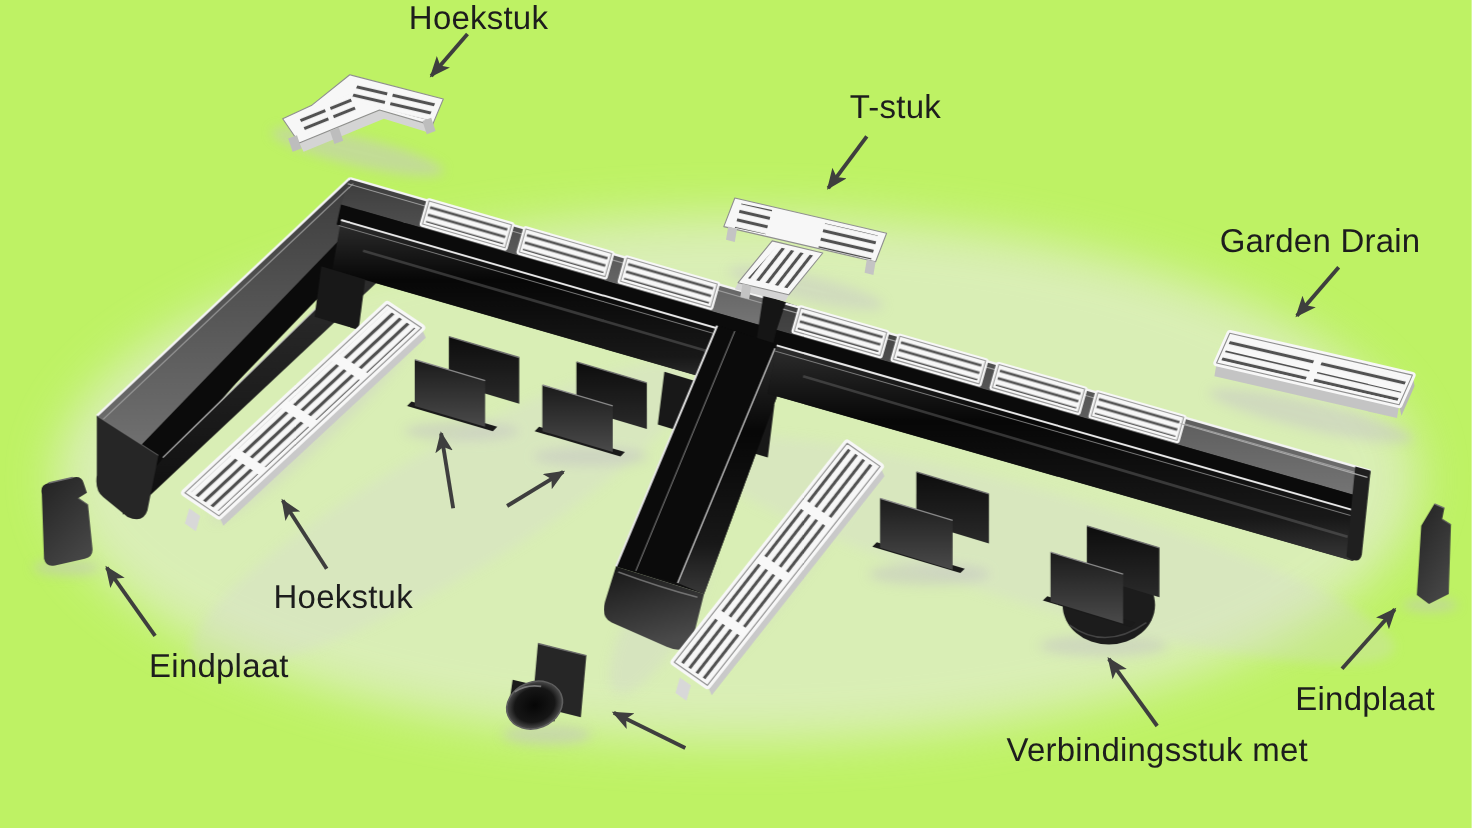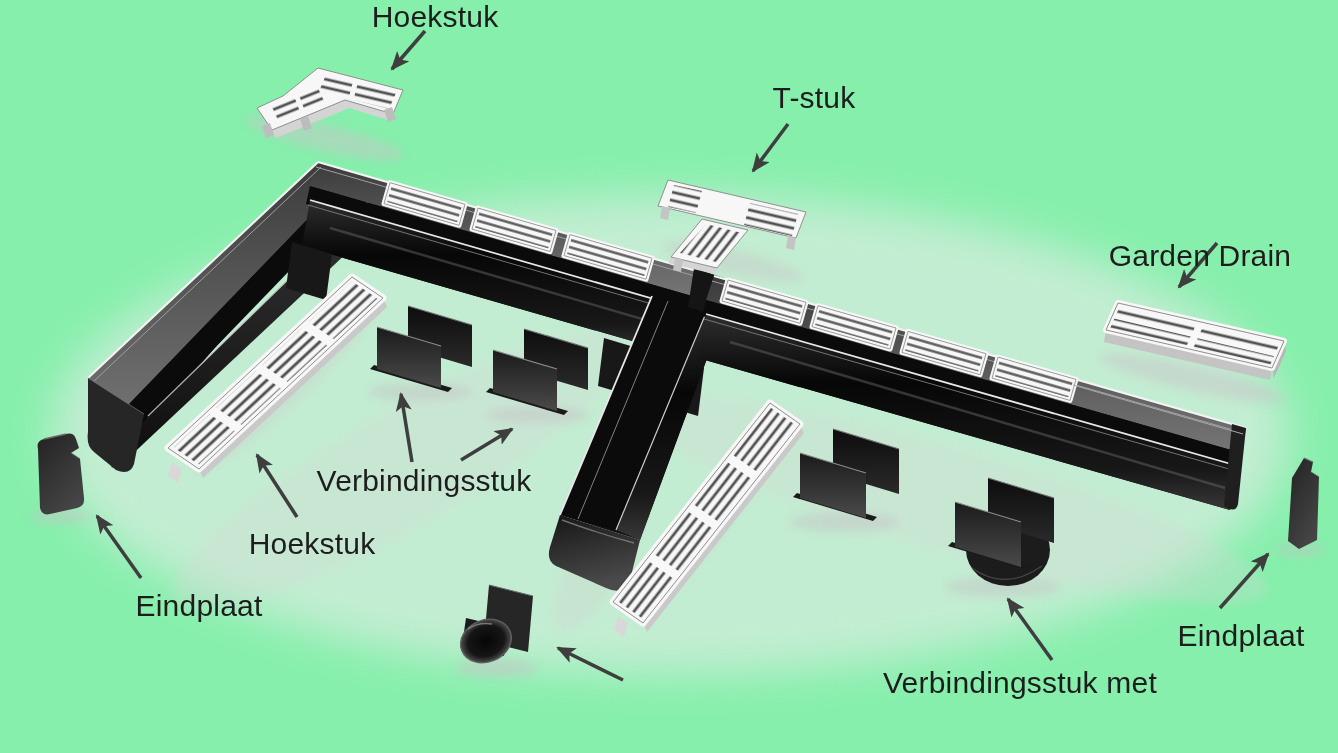--- a/index.html
+++ b/index.html
@@ -1,34 +1,34 @@
 <!DOCTYPE html>
 <html><head>
 <meta charset="utf-8">
 <style>
   html,body{margin:0;padding:0;background:#fff;}
   #stage{
     position:relative;
     width:1338px;height:753px;
-    background:#86efac;
+    background:#bef264;
     overflow:hidden;
     font-family:"Liberation Sans","DejaVu Sans",sans-serif;
   }
   #scene{position:absolute;left:0;top:0;}
   .lbl{
     position:absolute;
     font-size:30px;
     font-weight:500;
     color:#1d1d1d;
     white-space:nowrap;
     transform:translateX(-50%);
     letter-spacing:0.2px;
   }
   .lbl.left-align{transform:none;}
-  .lbl .line{display:block;line-height:37px;}
+  .lbl .line{display:block;line-height:37px;margin-left:32px;}
 </style>
 </head>
 <body>
 
 <div id="stage">
 
 <svg id="scene" width="1338" height="753" viewBox="0 0 1338 753">
   <defs>
     <filter id="blur5" x="-60%" y="-60%" width="220%" height="220%">
           <feGaussianBlur stdDeviation="5"></feGaussianBlur>
@@ -328,23 +328,22 @@
     <line x1="623" y1="680" x2="558" y2="648" marker-end="url(#arrowHead)"></line>
     <line x1="1052" y1="660" x2="1008" y2="599" marker-end="url(#arrowHead)"></line>
     <line x1="1220" y1="608" x2="1268" y2="554" marker-end="url(#arrowHead)"></line>
   </g>
 </svg>
 
   <div class="lbl" style="left:435px;top:0px;">Hoekstuk</div>
 
   <div class="lbl" style="left:814px;top:81px;">T-stuk</div>
 
-  <div class="lbl" style="left:1200px;top:203px;margin-top:36px;">Garden Drain</div>
-
-  <div class="lbl" style="left:424px;top:464px;">Verbindingsstuk</div>
+  <div class="lbl" style="left:1200px;top:203px;">Garden Drain</div>
+
 
   <div class="lbl" style="left:312px;top:527px;">Hoekstuk</div>
 
   <div class="lbl" style="left:199px;top:589px;">Eindplaat</div>
 
 
   <div class="lbl left-align" style="left:883px;top:664px;">
     <span class="line">Verbindingsstuk met</span>
   </div>
 

